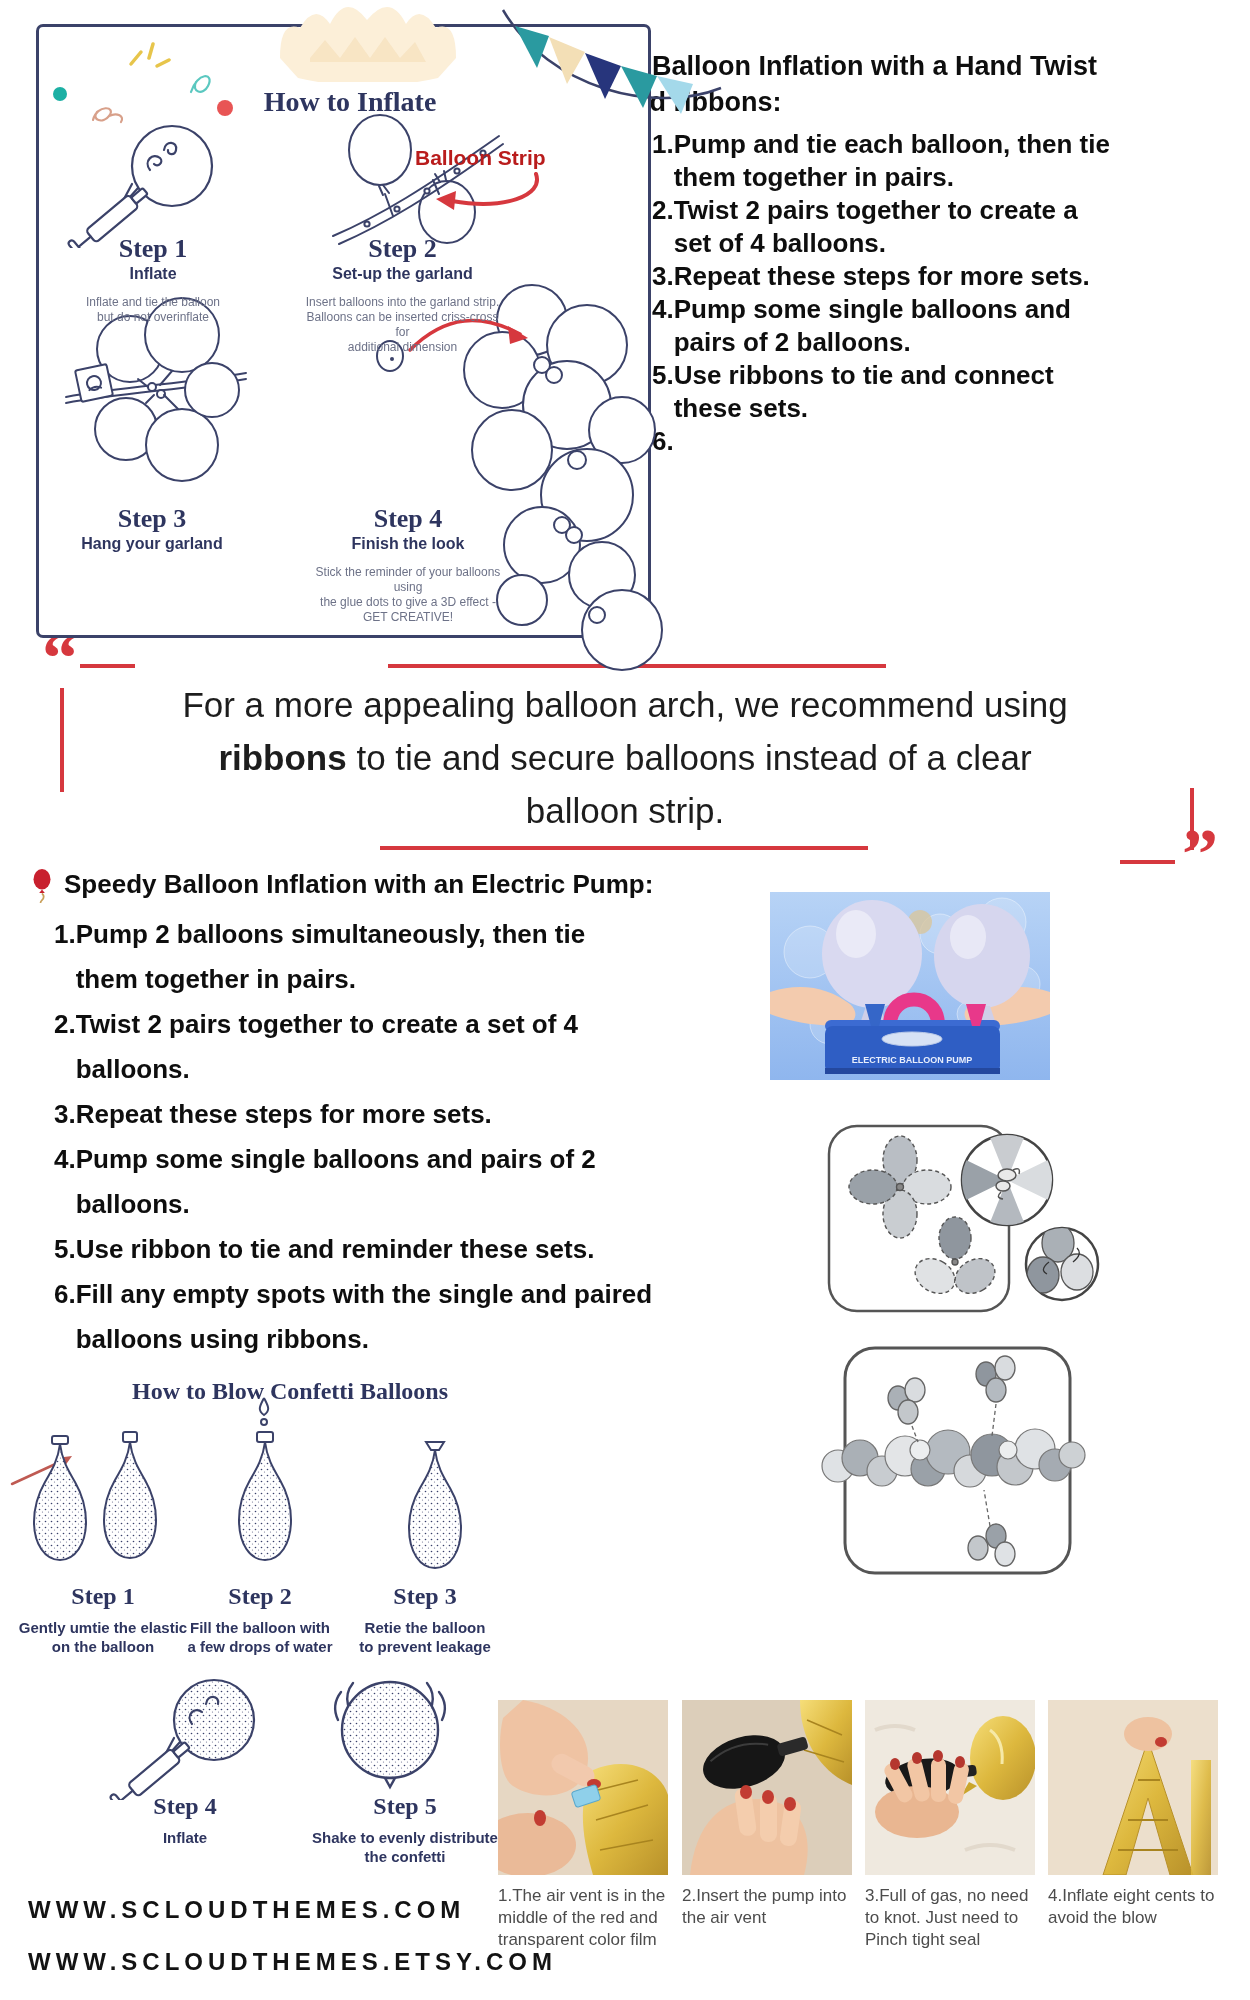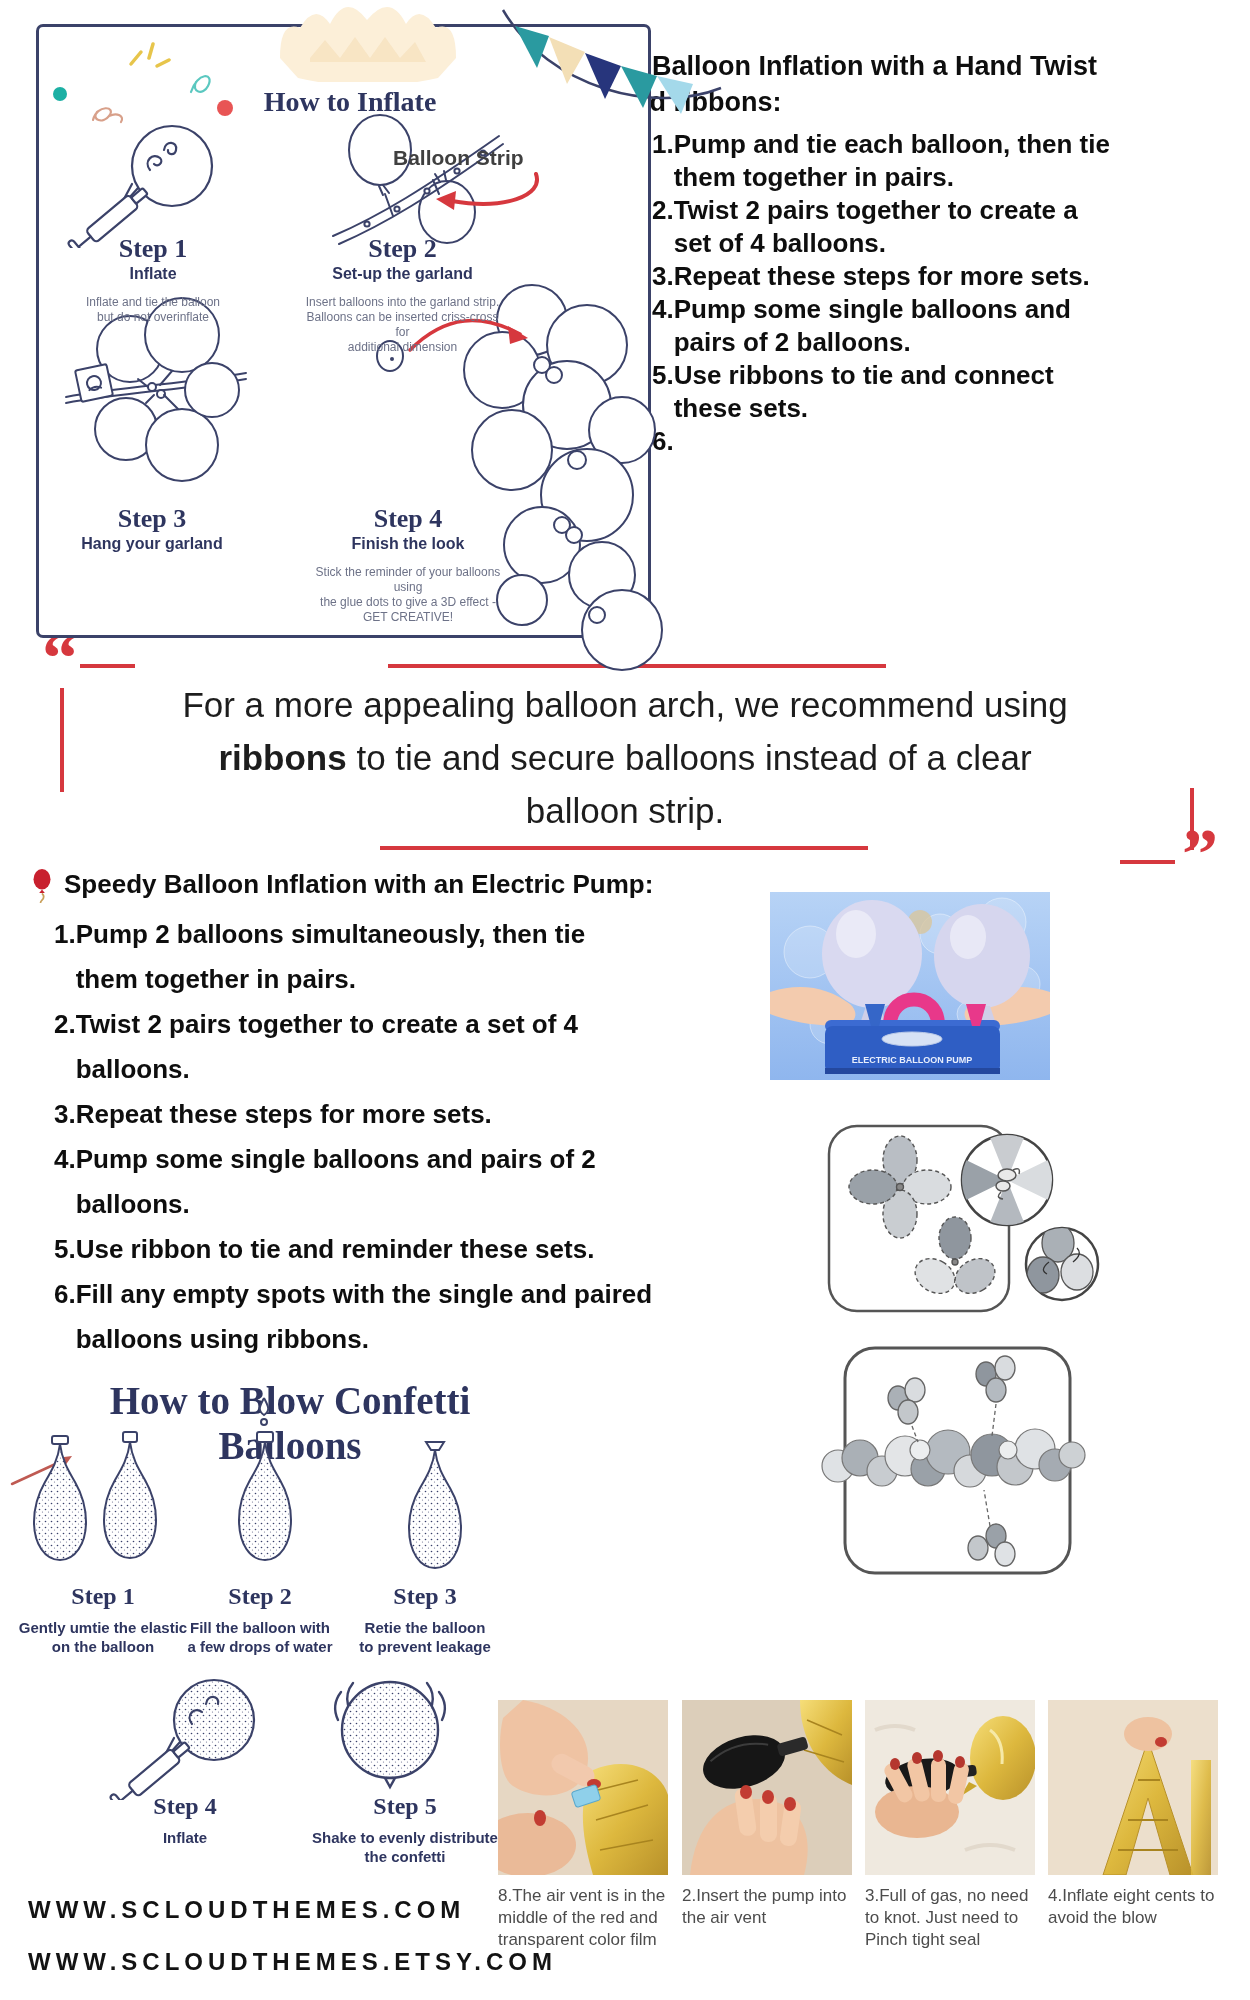--- a/index.html
+++ b/index.html
@@ -9,22 +9,22 @@
 
   
   .frame{position:absolute;left:36px;top:24px;width:609px;height:608px;
          border:3px solid #3b4269;border-radius:7px;background:#fff;z-index:1;}
   .howto-title{position:absolute;left:200px;top:86px;width:300px;text-align:center;z-index:2;
          font-family:"Liberation Serif",serif;font-weight:bold;font-size:28px;color:#2e355f;}
   .step-block{position:absolute;text-align:center;color:#2e355f;z-index:3;}
   .step-title{font-family:"Liberation Serif",serif;font-weight:bold;font-size:26px;line-height:28px;}
   .step-sub{font-weight:bold;font-size:16px;line-height:20px;margin-top:1px;}
   .step-cap{font-size:12px;line-height:15px;color:#6d7288;margin-top:11px;white-space:pre-line;}
-  .balloon-strip-label{position:absolute;left:393px;top:146px;z-index:4;
-         font-size:21px;font-weight:bold;color:#404040;}
+  .balloon-strip-label{position:absolute;left:415px;top:146px;z-index:4;
+         font-size:21px;font-weight:bold;color:#b91c1c;}
   .deco{z-index:2;}
   .over-frame{z-index:3;}
 
   
   .section{position:absolute;}
   .sec-head{position:relative;font-weight:bold;color:#0e0e0e;font-size:27px;line-height:36px;}
   .sec-head .head-text{display:block;white-space:pre-line;text-indent:34px;}
   .icon-balloon{position:absolute;left:0;top:3px;}
   .num-list{font-weight:bold;color:#0e0e0e;}
   .hand-list{margin-top:8px;padding-left:34px;font-size:26px;line-height:33px;}
@@ -36,21 +36,21 @@
   
   .quote-text{position:absolute;left:95px;top:678px;width:1060px;text-align:center;
         font-size:35px;line-height:53px;color:#1d1d1d;white-space:pre-line;}
   .quote-text b{font-weight:bold;}
   .qmark{position:absolute;font-family:"Liberation Serif",serif;font-weight:bold;
         color:#d6383e;font-size:72px;line-height:72px;}
   .redline{position:absolute;background:#d6383e;}
 
   
   .conf-title{position:absolute;left:90px;top:1378px;width:400px;text-align:center;
-        font-family:"Liberation Serif",serif;font-weight:bold;font-size:39px;color:#2e355f;}
+        font-family:"Liberation Serif",serif;font-weight:bold;font-size:24px;color:#2e355f;}
   .conf-block{position:absolute;text-align:center;color:#2e355f;}
   .conf-block .t{font-family:"Liberation Serif",serif;font-weight:bold;font-size:24px;line-height:26px;}
   .conf-block .c{font-weight:bold;font-size:15px;line-height:19px;white-space:pre-line;margin-top:9px;}
 
   
   .photo{position:absolute;top:1700px;width:170px;height:175px;}
   .photo-cap{position:absolute;top:1885px;width:176px;font-size:17px;line-height:22px;color:#4c4c4c;}
 
   .footer-line{position:absolute;font-weight:bold;letter-spacing:5px;font-size:24px;color:#131313;}
 </style>
@@ -568,21 +568,21 @@
 
   <svg class="photo" style="left:1048px" viewBox="0 0 170 175">
     <rect width="170" height="175" fill="#ecdfcc"></rect>
     <polygon points="55,175 100,40 145,175 122,175 100,98 78,175" fill="url(#goldg)" stroke="#b8912a"></polygon>
     <rect x="143" y="60" width="20" height="115" fill="url(#goldg)" opacity="0.9"></rect>
     <path d="M80 120 L120 120 M70 150 L130 150 M90 80 L112 80" stroke="#a8841f" stroke-width="2"></path>
     <ellipse cx="100" cy="34" rx="24" ry="17" fill="#eec2a0"></ellipse>
     <ellipse cx="113" cy="42" rx="6" ry="5" fill="#c23c32"></ellipse>
   </svg>
 
-  <div class="photo-cap" style="left:498px">8.The air vent is in the middle of the red and transparent color film</div>
+  <div class="photo-cap" style="left:498px">1.The air vent is in the middle of the red and transparent color film</div>
   <div class="photo-cap" style="left:682px">2.Insert the pump into the air vent</div>
   <div class="photo-cap" style="left:865px">3.Full of gas, no need to knot. Just need to Pinch tight seal</div>
   <div class="photo-cap" style="left:1048px">4.Inflate eight cents to avoid the blow</div>
 
   <div class="footer-line" style="left:28px;top:1896px">WWW.SCLOUDTHEMES.COM</div>
   <div class="footer-line" style="left:28px;top:1948px">WWW.SCLOUDTHEMES.ETSY.COM</div>
 
 </div>
 
 </body></html>

